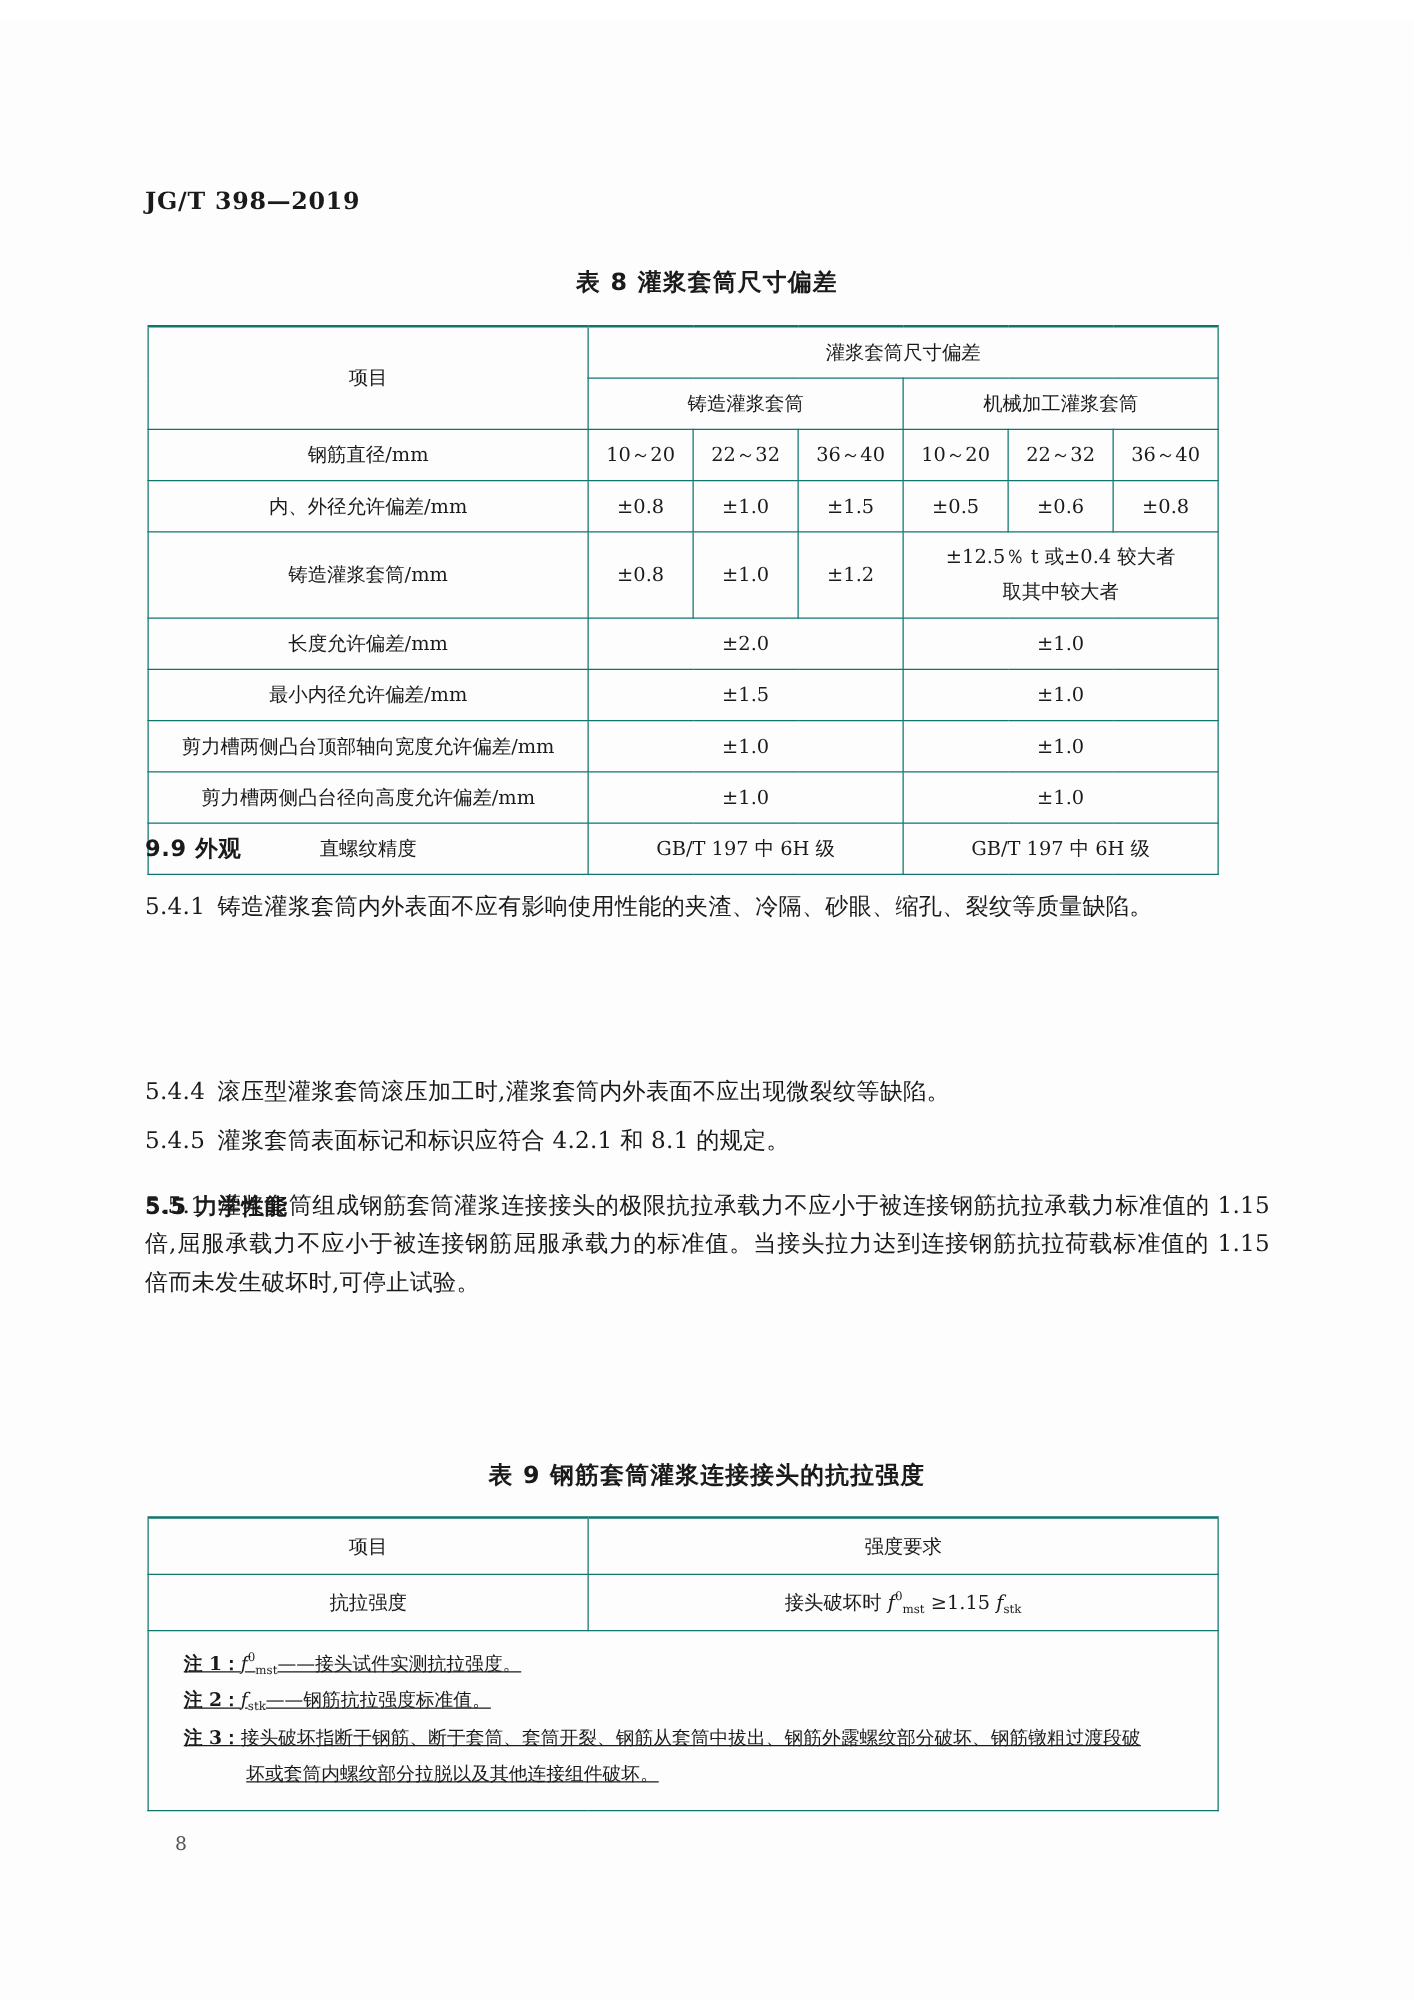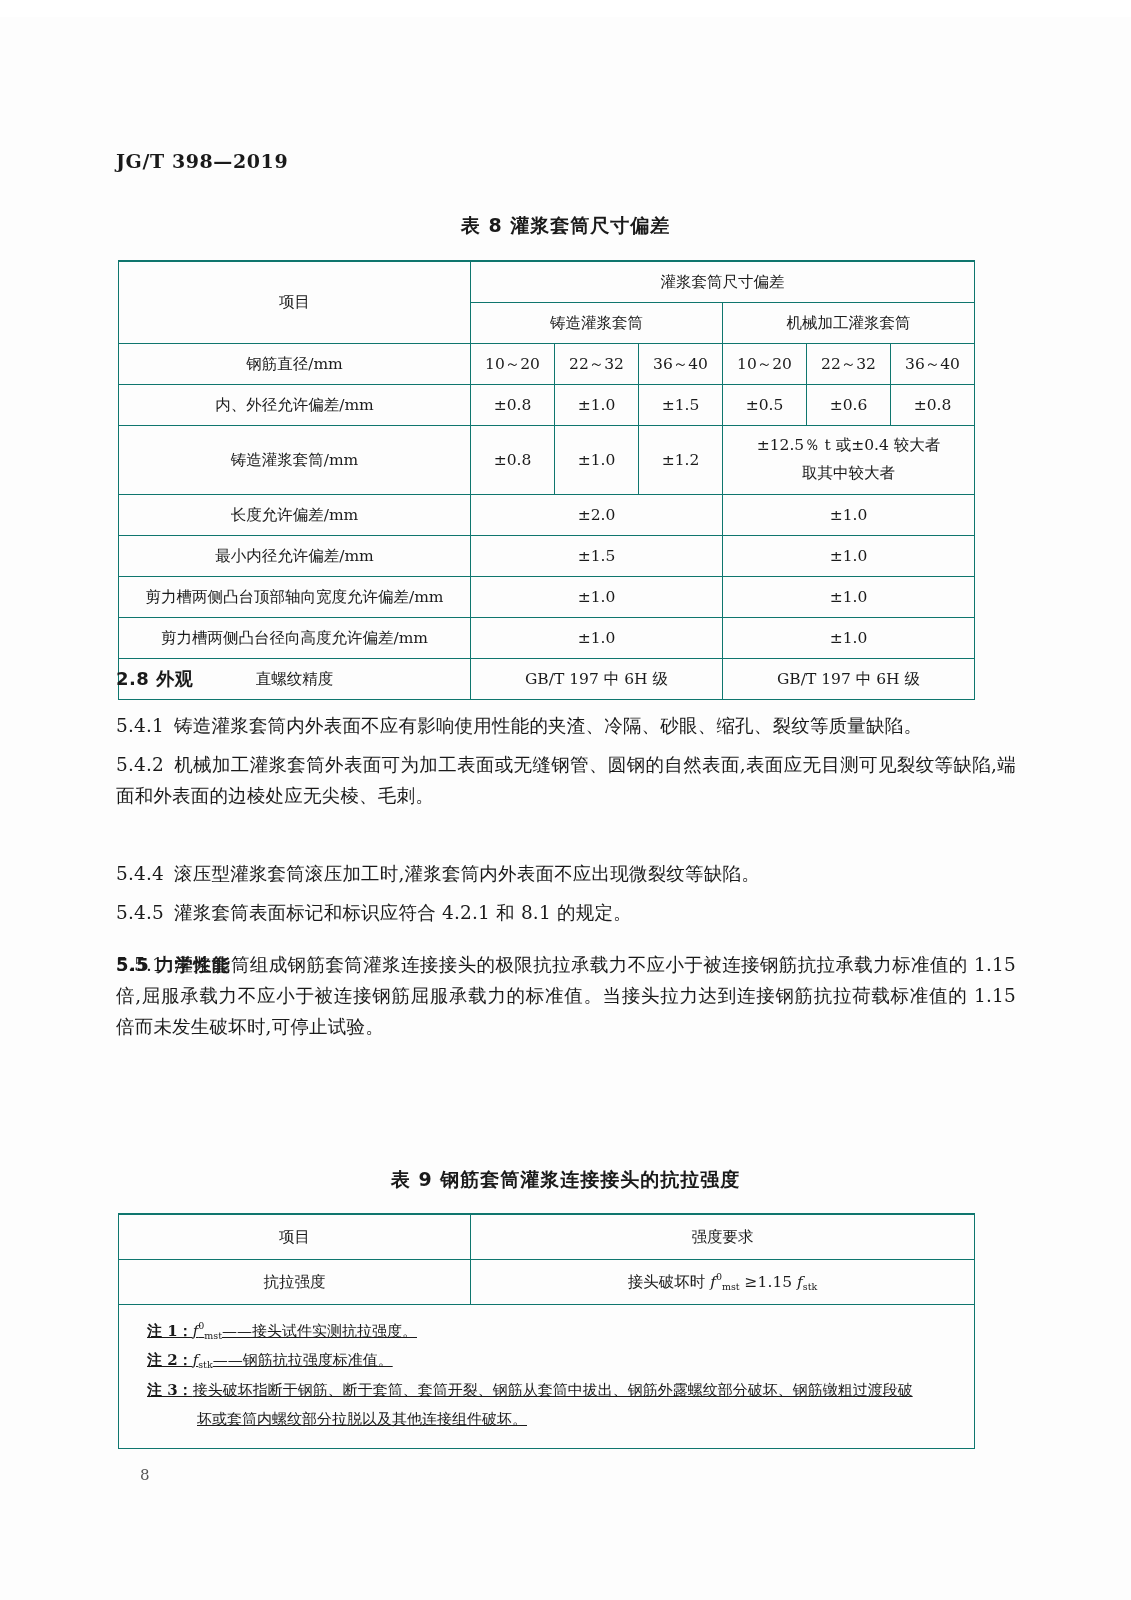--- a/index.html
+++ b/index.html
@@ -227,29 +227,26 @@
         <td colspan="3">±1.0</td>
       </tr>
       <tr>
         <td class="r-item">直螺纹精度</td>
         <td colspan="3">GB/T 197 中 6H 级</td>
         <td colspan="3">GB/T 197 中 6H 级</td>
       </tr>
     </tbody>
   </table>
 
-  <div class="clause-head" style="top:650px">2.8   外观</div>
+  <div class="clause-head" style="top:650px">9.9   外观</div>
 
   <div class="para" style="top:693px">
     <span class="num">5.4.1</span><span>铸造灌浆套筒内外表面不应有影响使用性能的夹渣、冷隔、砂眼、缩孔、裂纹等质量缺陷。</span>
   </div>
 
-  <div class="para" style="top:732px">
-    <span class="num">5.4.2</span><span>机械加工灌浆套筒外表面可为加工表面或无缝钢管、圆钢的自然表面,表面应无目测可见裂纹等缺陷,端面和外表面的边棱处应无尖棱、毛刺。</span>
-  </div>
 
 
   <div class="para" style="top:841px">
     <span class="num">5.4.4</span><span>滚压型灌浆套筒滚压加工时,灌浆套筒内外表面不应出现微裂纹等缺陷。</span>
   </div>
 
   <div class="para" style="top:880px">
     <span class="num">5.4.5</span><span>灌浆套筒表面标记和标识应符合 4.2.1 和 8.1 的规定。</span>
   </div>
 

